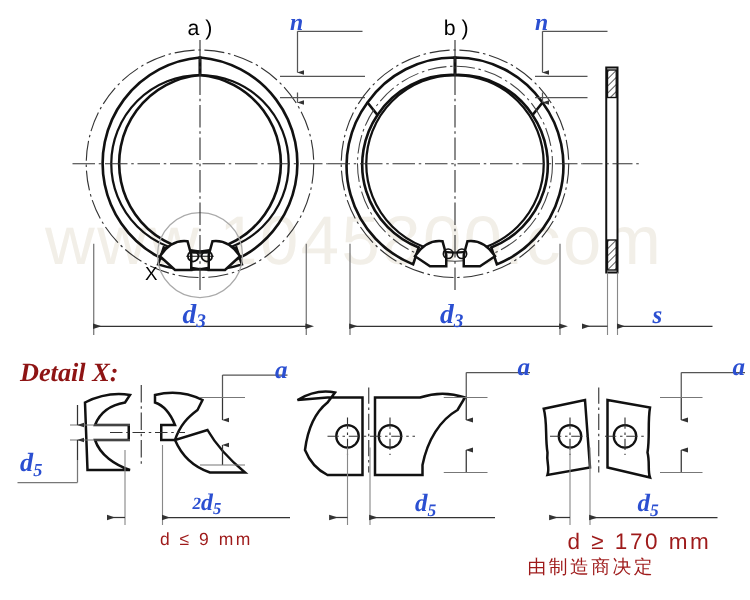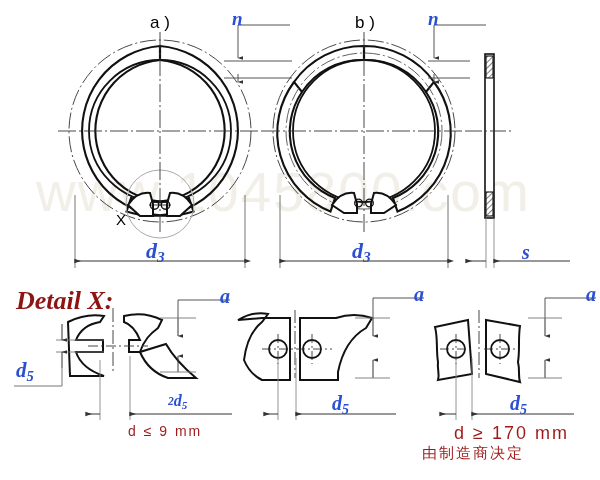--- a/index.html
+++ b/index.html
@@ -274,25 +274,25 @@
   <div class="lbl lbl-blue" style="left:428px; top:9px; font-size:19px;"><span>n</span></div>
 
   <div class="lbl lbl-black" style="left:116px; top:212px; font-size:15px;">X</div>
 
   <div class="lbl lbl-blue" style="left:146px; top:240px; font-size:22px;"><span>d</span><span class="sub">3</span></div>
 
   <div class="lbl lbl-blue" style="left:352px; top:240px; font-size:22px;"><span>d</span><span class="sub">3</span></div>
 
   <div class="lbl lbl-blue" style="left:522px; top:242px; font-size:20px;"><span>s</span></div>
 
-  <div class="lbl lbl-detail" style="left:16px; top:288px; font-size:26px;">Detail X:</div>
+  <div class="lbl lbl-detail" style="left:16px; top:288px; font-size:21px;">Detail X:</div>
 
   <div class="lbl lbl-blue" style="left:16px; top:360px; font-size:21px;"><span>d</span><span class="sub">5</span></div>
 
-  <div class="lbl lbl-blue" style="left:168px; top:393px; font-size:16px;"><span class="pre">2</span><span>d</span><span class="sub">5</span></div>
+  <div class="lbl lbl-blue" style="left:154px; top:393px; font-size:19px;"><span class="pre">2</span><span>d</span><span class="sub">5</span></div>
 
   <div class="lbl lbl-blue" style="left:220px; top:286px; font-size:20px;"><span>a</span></div>
 
   <div class="lbl lbl-blue" style="left:332px; top:393px; font-size:20px;"><span>d</span><span class="sub">5</span></div>
 
   <div class="lbl lbl-blue" style="left:414px; top:284px; font-size:20px;"><span>a</span></div>
 
   <div class="lbl lbl-blue" style="left:510px; top:393px; font-size:20px;"><span>d</span><span class="sub">5</span></div>
 
   <div class="lbl lbl-blue" style="left:586px; top:284px; font-size:20px;"><span>a</span></div>

